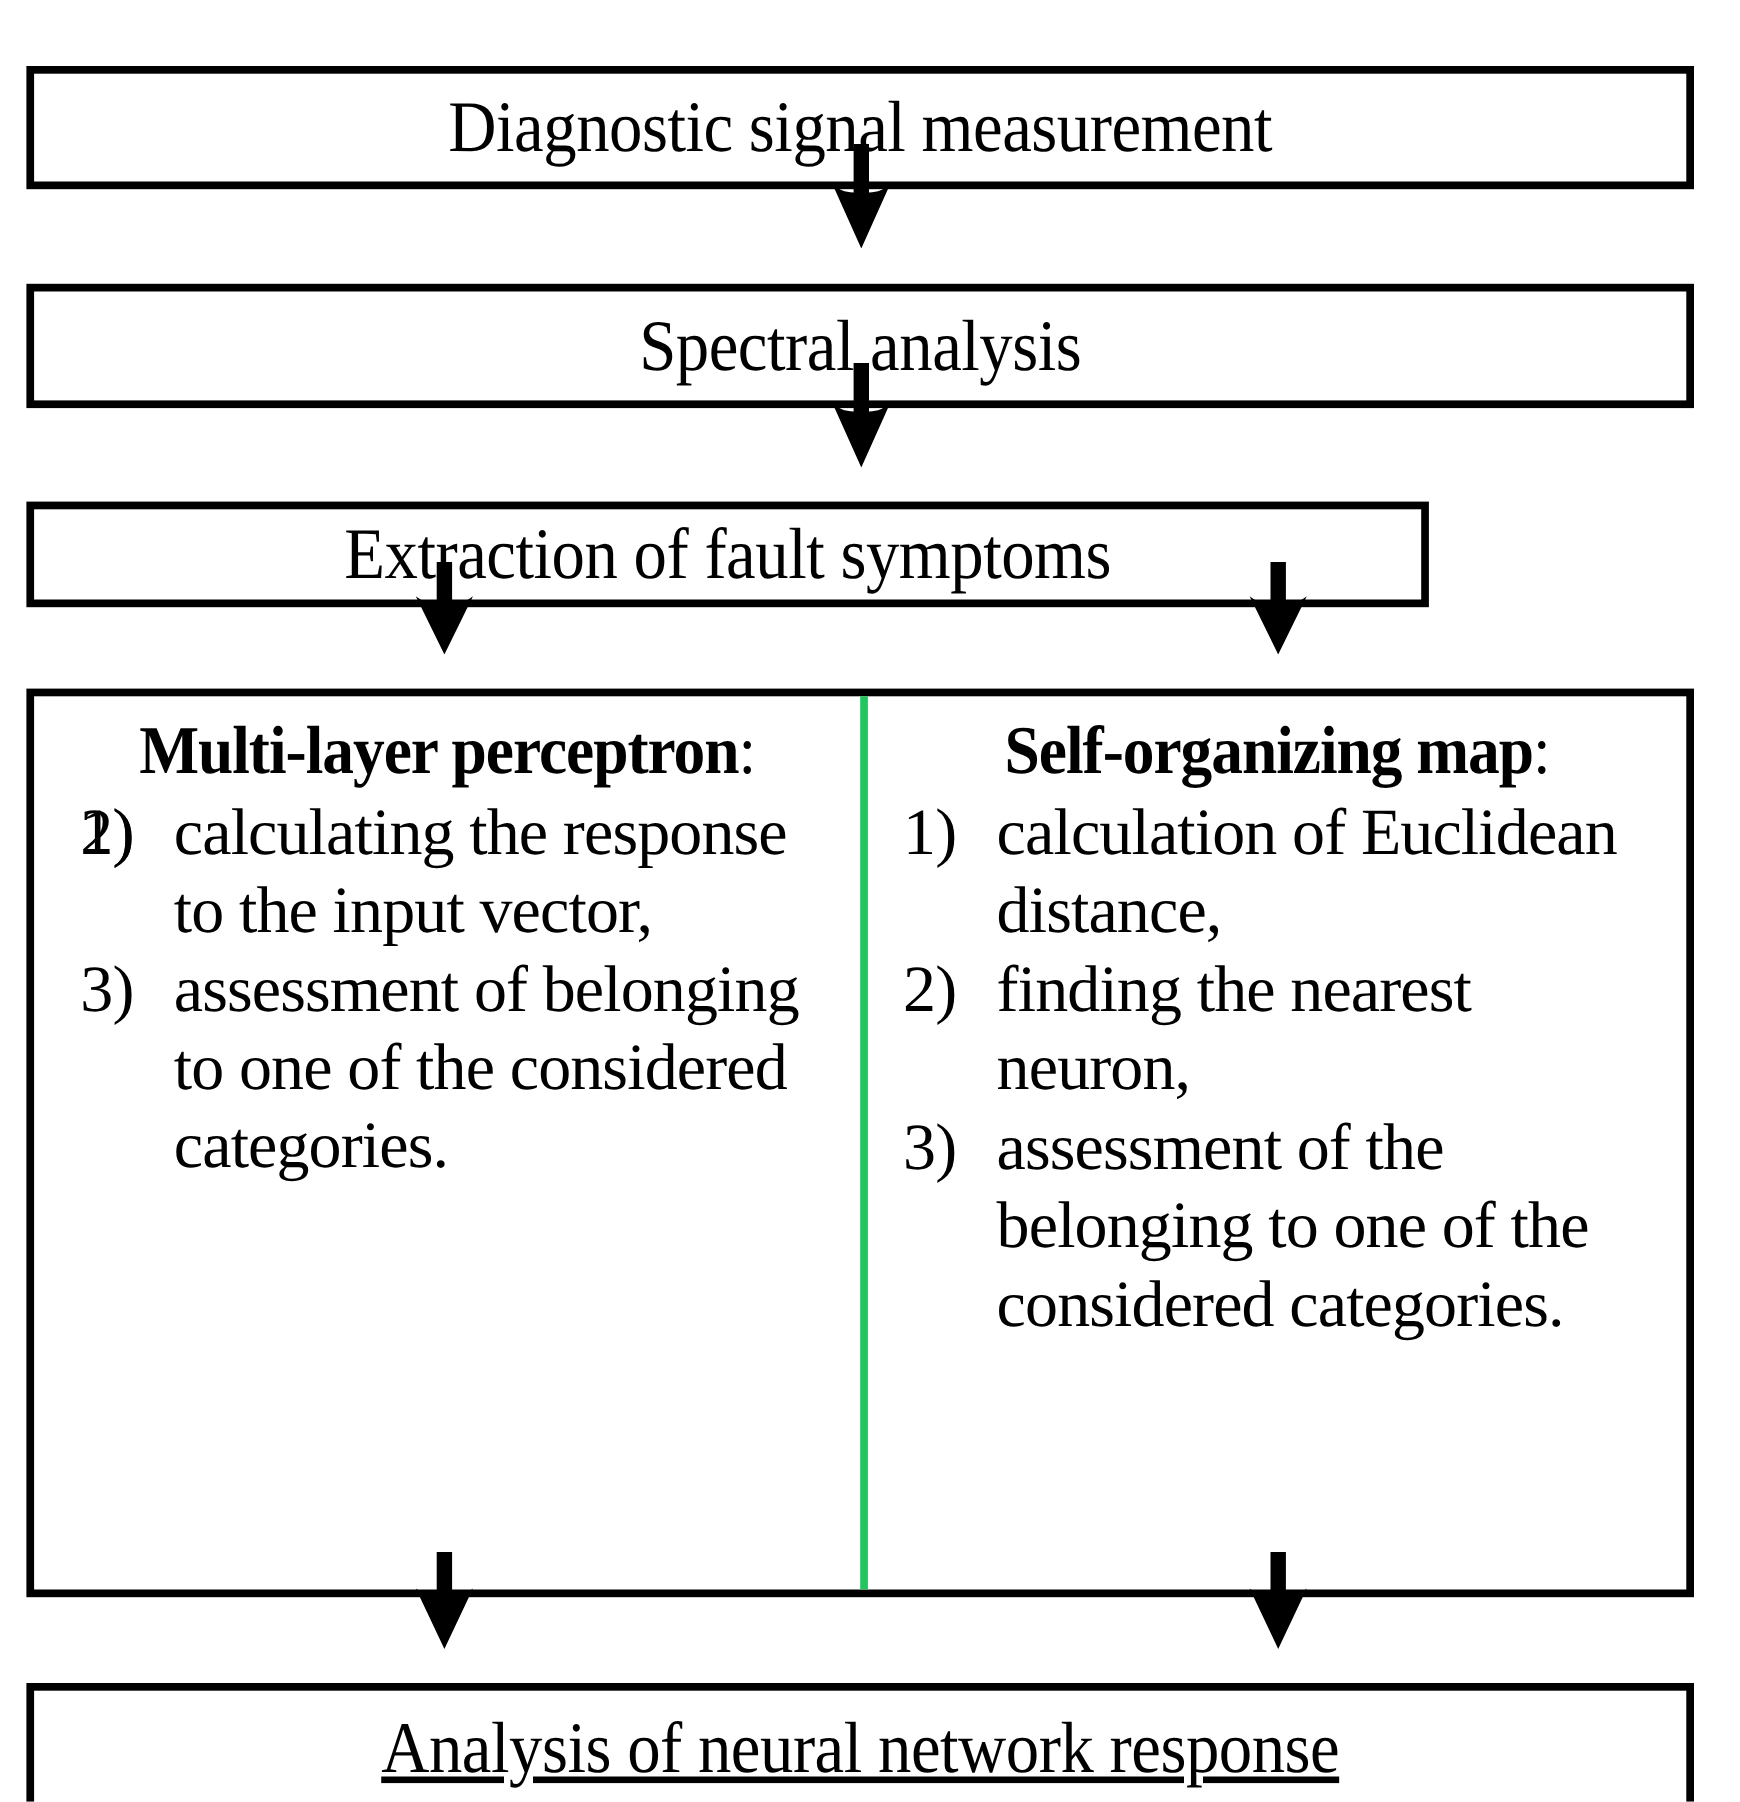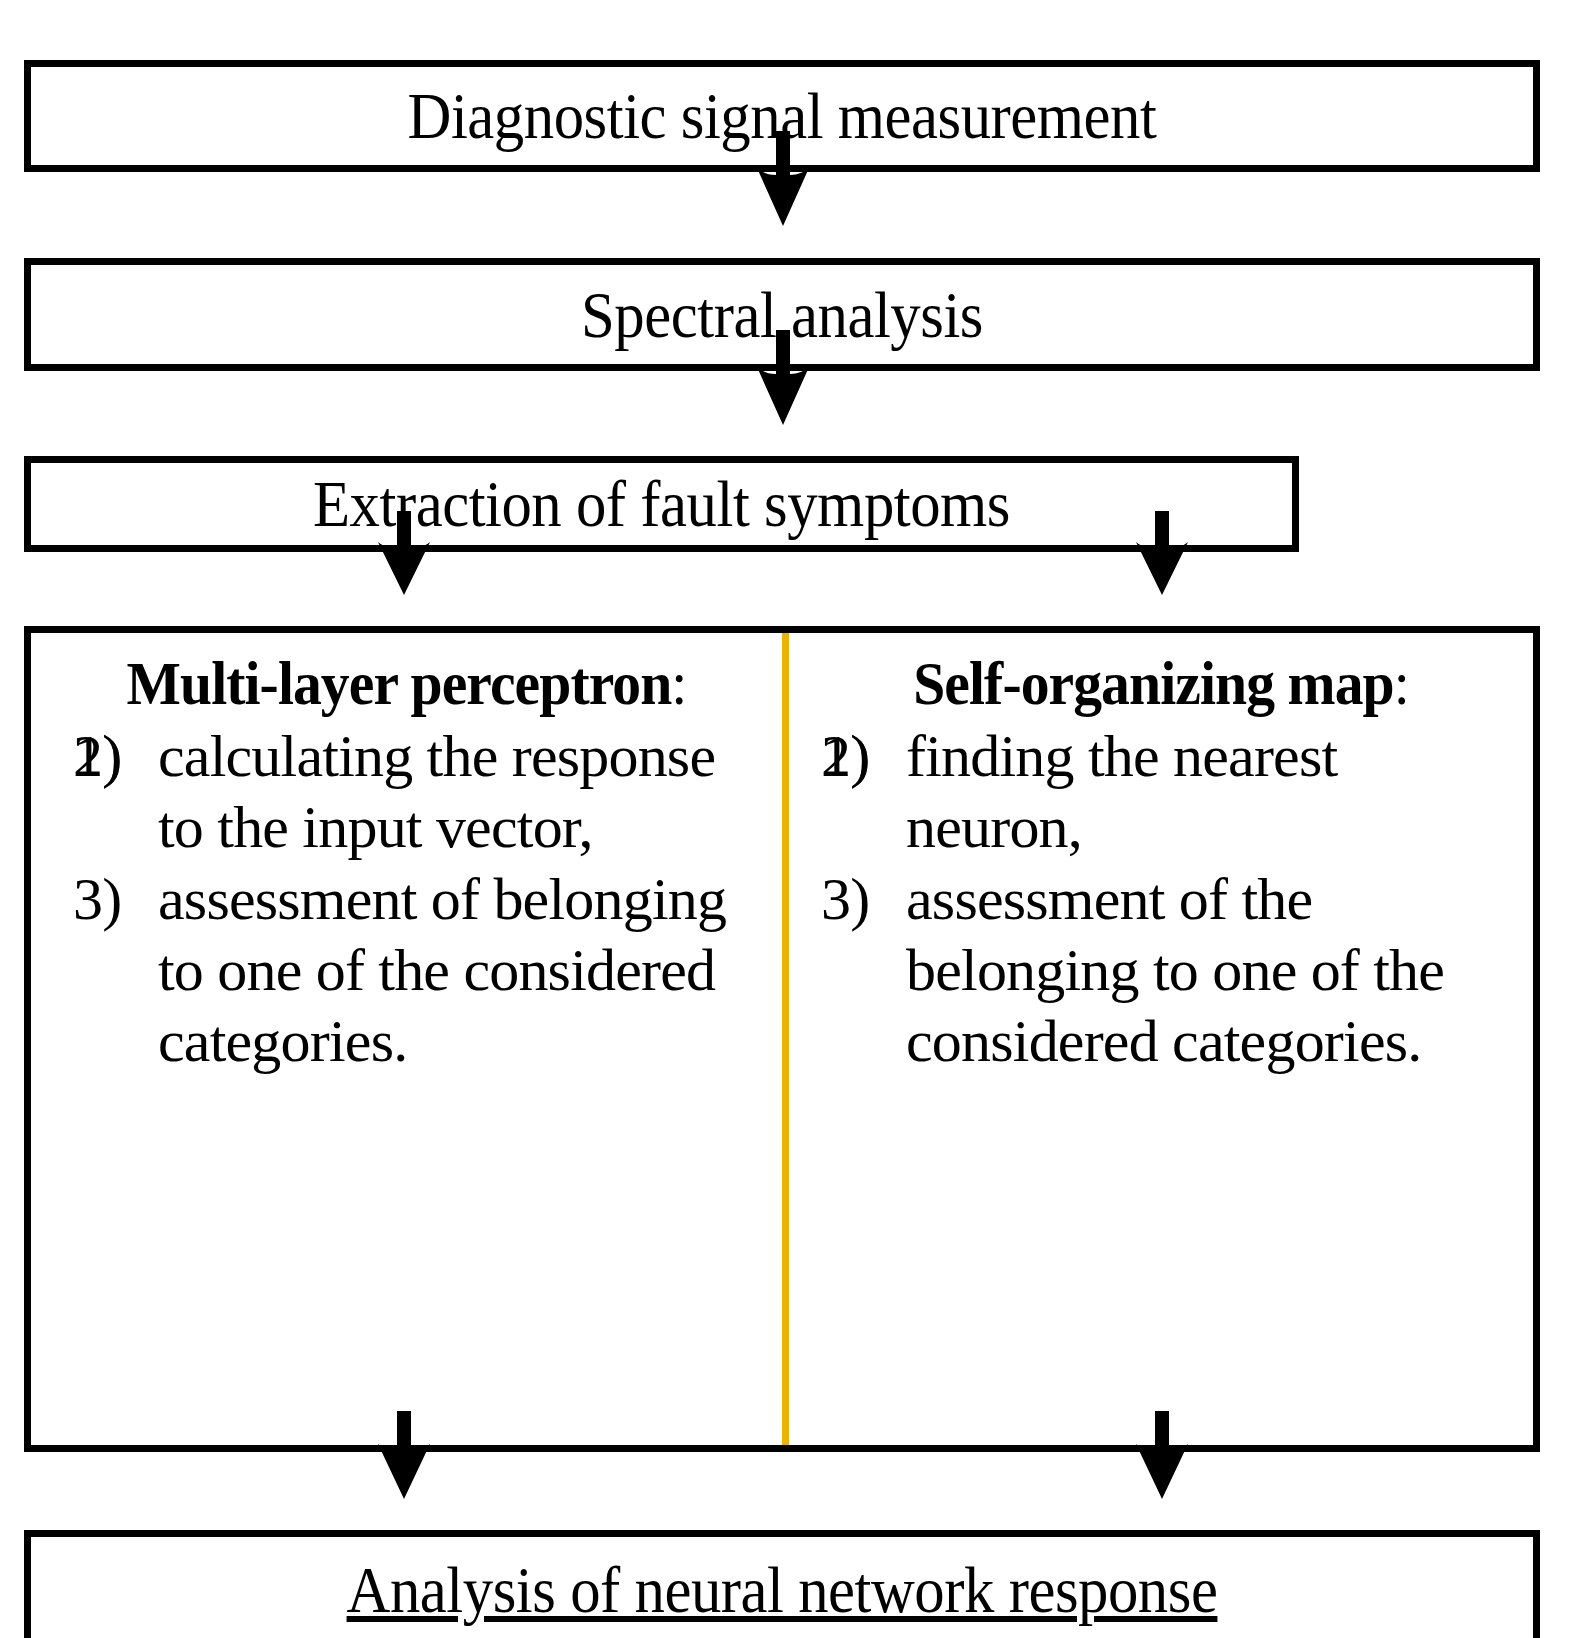--- a/index.html
+++ b/index.html
@@ -52,21 +52,21 @@
   
   #box-analysis   { left: 24px; top: 1494px; width: 1516px; height: 120px; text-decoration: underline; }
 
   
   .method-col {
     box-sizing: border-box;
     width: 50%;
     padding: 18px 10px 0 10px;
     position: relative;
   }
-  .method-col.right { border-left: 7px solid #eab308; }
+  .method-col.right { border-left: 7px solid #22c55e; }
 
   .method-heading {
     font-weight: bold;
     font-size: 62px;
     line-height: 1.06;
     text-align: center;
     letter-spacing: -1px;
     transform: scaleX(0.93);
     transform-origin: center center;
     white-space: nowrap;
@@ -169,20 +169,21 @@
           <span class="txt">assessment of belonging to one of the considered categories.</span>
         </li>
       </ul>
     </div>
 
     <div class="method-col right col-right">
       <div class="method-heading"><span>Self-organizing map</span><span class="colon">:</span></div>
       <ul class="steps">
         <li>
           <span class="marker">1)</span>
+          <span class="txt">calculation of Euclidean distance,</span>
         </li>
         <li>
           <span class="marker">2)</span>
           <span class="txt">finding the nearest neuron,</span>
         </li>
         <li>
           <span class="marker">3)</span>
           <span class="txt">assessment of the belonging to one of the considered categories.</span>
         </li>
       </ul>

